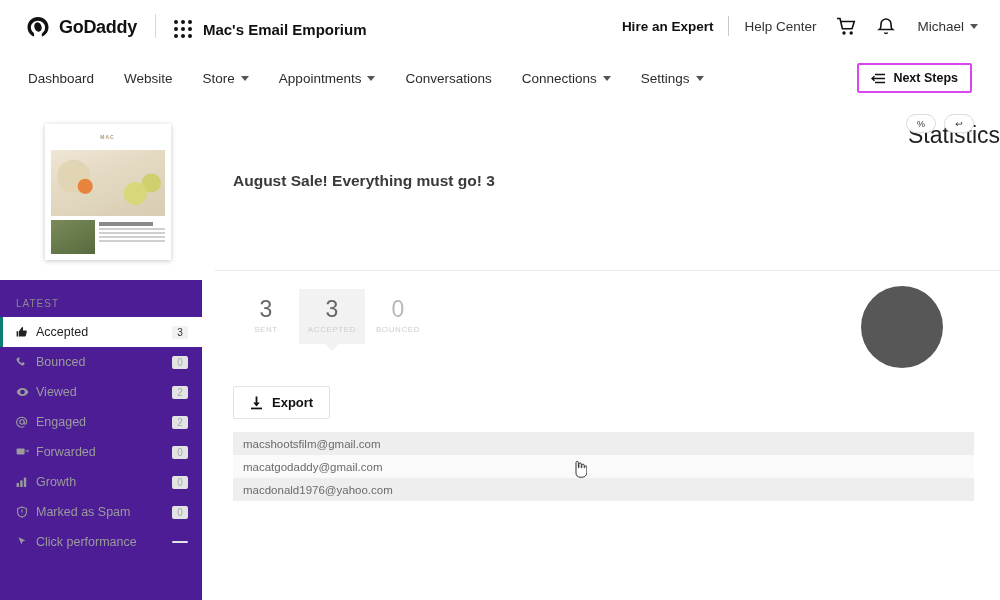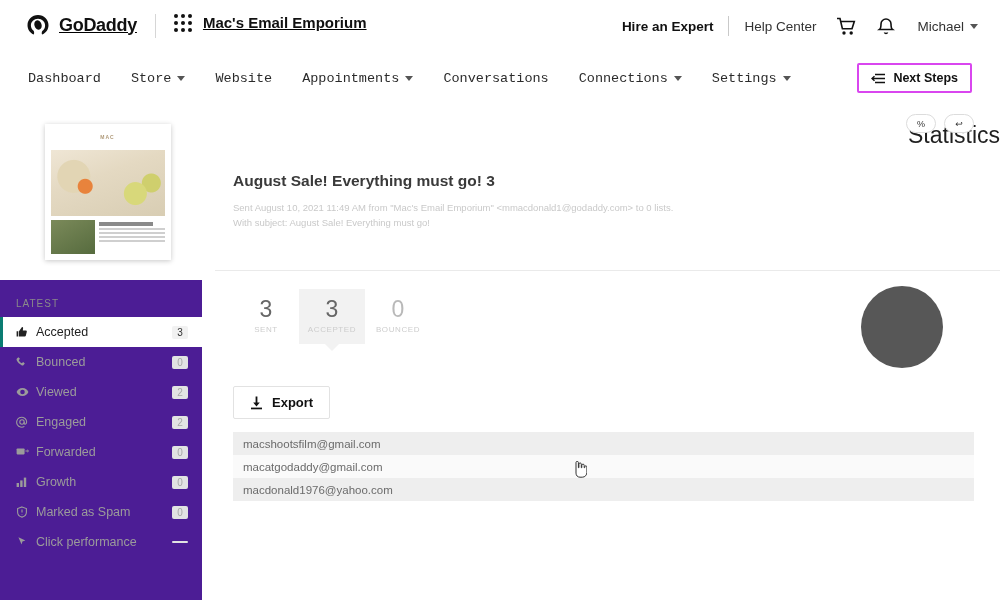--- a/index.html
+++ b/index.html
@@ -9,21 +9,21 @@
     background: #ffffff;
     overflow: hidden;
   }
   .app { position: relative; width: 1000px; height: 600px; background: #fff; }
 
   
   .header {
     position: absolute; top: 0; left: 0; width: 1000px; height: 52px;
     background: #fff; display: flex; align-items: center;
   }
-  .brand { display: flex; align-items: flex-start; margin-left: 26px; text-decoration: underline; }
+  .brand { display: flex; align-items: flex-end; margin-left: 26px; }
   .gd-logo { display: flex; align-items: center; gap: 7px; }
   .gd-mark { width: 26px; height: 22px; }
   .gd-word { font-size: 18px; font-weight: 700; color: #111; letter-spacing: -0.3px; }
   .hdr-divider { width: 1px; height: 24px; background: #d6d6d6; margin: 0 18px; }
   .grid-icon { display: grid; grid-template-columns: repeat(3, 4px);
                grid-template-rows: repeat(3, 4px); gap: 3px; margin-right: 11px; }
   .grid-icon i { width: 4px; height: 4px; background: #111; border-radius: 50%; display: block; }
   .venture-name { font-size: 15px; font-weight: 700; color: #111; }
 
   .header-right { margin-left: auto; display: flex; align-items: center; margin-right: 22px; gap: 0; }
@@ -33,21 +33,21 @@
   .hdr-ico { margin-left: 20px; display: flex; align-items: center; }
   .user-menu { margin-left: 22px; display: flex; align-items: center; gap: 6px; font-size: 13.5px; color: #333; }
 
   
   .navbar {
     position: absolute; top: 52px; left: 0; width: 1000px; height: 52px;
     background: #fff; display: flex; align-items: center; padding-left: 28px;
   }
   .nav-item {
     font-size: 13.5px; color: #2b2b2b; margin-right: 30px;
-    height: 52px; display: flex; align-items: center; gap: 6px; position: relative; font-family: Liberation Mono, monospace;
+    height: 52px; display: flex; align-items: center; gap: 6px; position: relative;
   }
   .nav-item.active { color: #111; }
   .nav-item.active::after {
     content: ""; position: absolute; left: 0; right: 0; bottom: 8px;
     height: 3px; background: #0a7c72; border-radius: 2px;
   }
   .caret { width: 0; height: 0; border-left: 4px solid transparent;
            border-right: 4px solid transparent; border-top: 5px solid #555; display: inline-block; }
   .next-steps {
     margin-left: auto; margin-right: 28px;
@@ -213,25 +213,25 @@
         <span class="caret"></span>
       </span>
     </div>
   </div>
 
   <div class="navbar">
     <div class="nav-item">
       <span>Dashboard</span>
     </div>
     <div class="nav-item">
+      <span>Website</span>
+    </div>
+    <div class="nav-item">
       <span>Store</span>
       <span class="caret"></span>
-    </div>
-    <div class="nav-item">
-      <span>Website</span>
     </div>
     <div class="nav-item">
       <span>Appointments</span>
       <span class="caret"></span>
     </div>
     <div class="nav-item">
       <span>Conversations</span>
     </div>
     <div class="nav-item">
       <span>Connections</span>
@@ -362,24 +362,20 @@
           <span class="s-label">Click performance</span>
           <span class="s-count"></span>
         </div>
       </div>
     </div>
 
     <div class="right-col">
       <div class="stats-head">
         <div class="stats-title">Statistics</div>
         <div class="campaign-title">August Sale! Everything must go! 3</div>
-        <div class="sent-desc">
-          <div>Sent August 10, 2021 11:49 AM from "Mac's Email Emporium" &lt;mmacdonald1@godaddy.com&gt; to 0 lists.</div>
-          <div>With subject: August Sale! Everything must go!</div>
-        </div>
 
         <div class="head-actions">
           <div class="pill-btn">
             <span>%</span>
           </div>
           <div class="pill-btn">
             <span>↩</span>
           </div>
         </div>
       </div>

